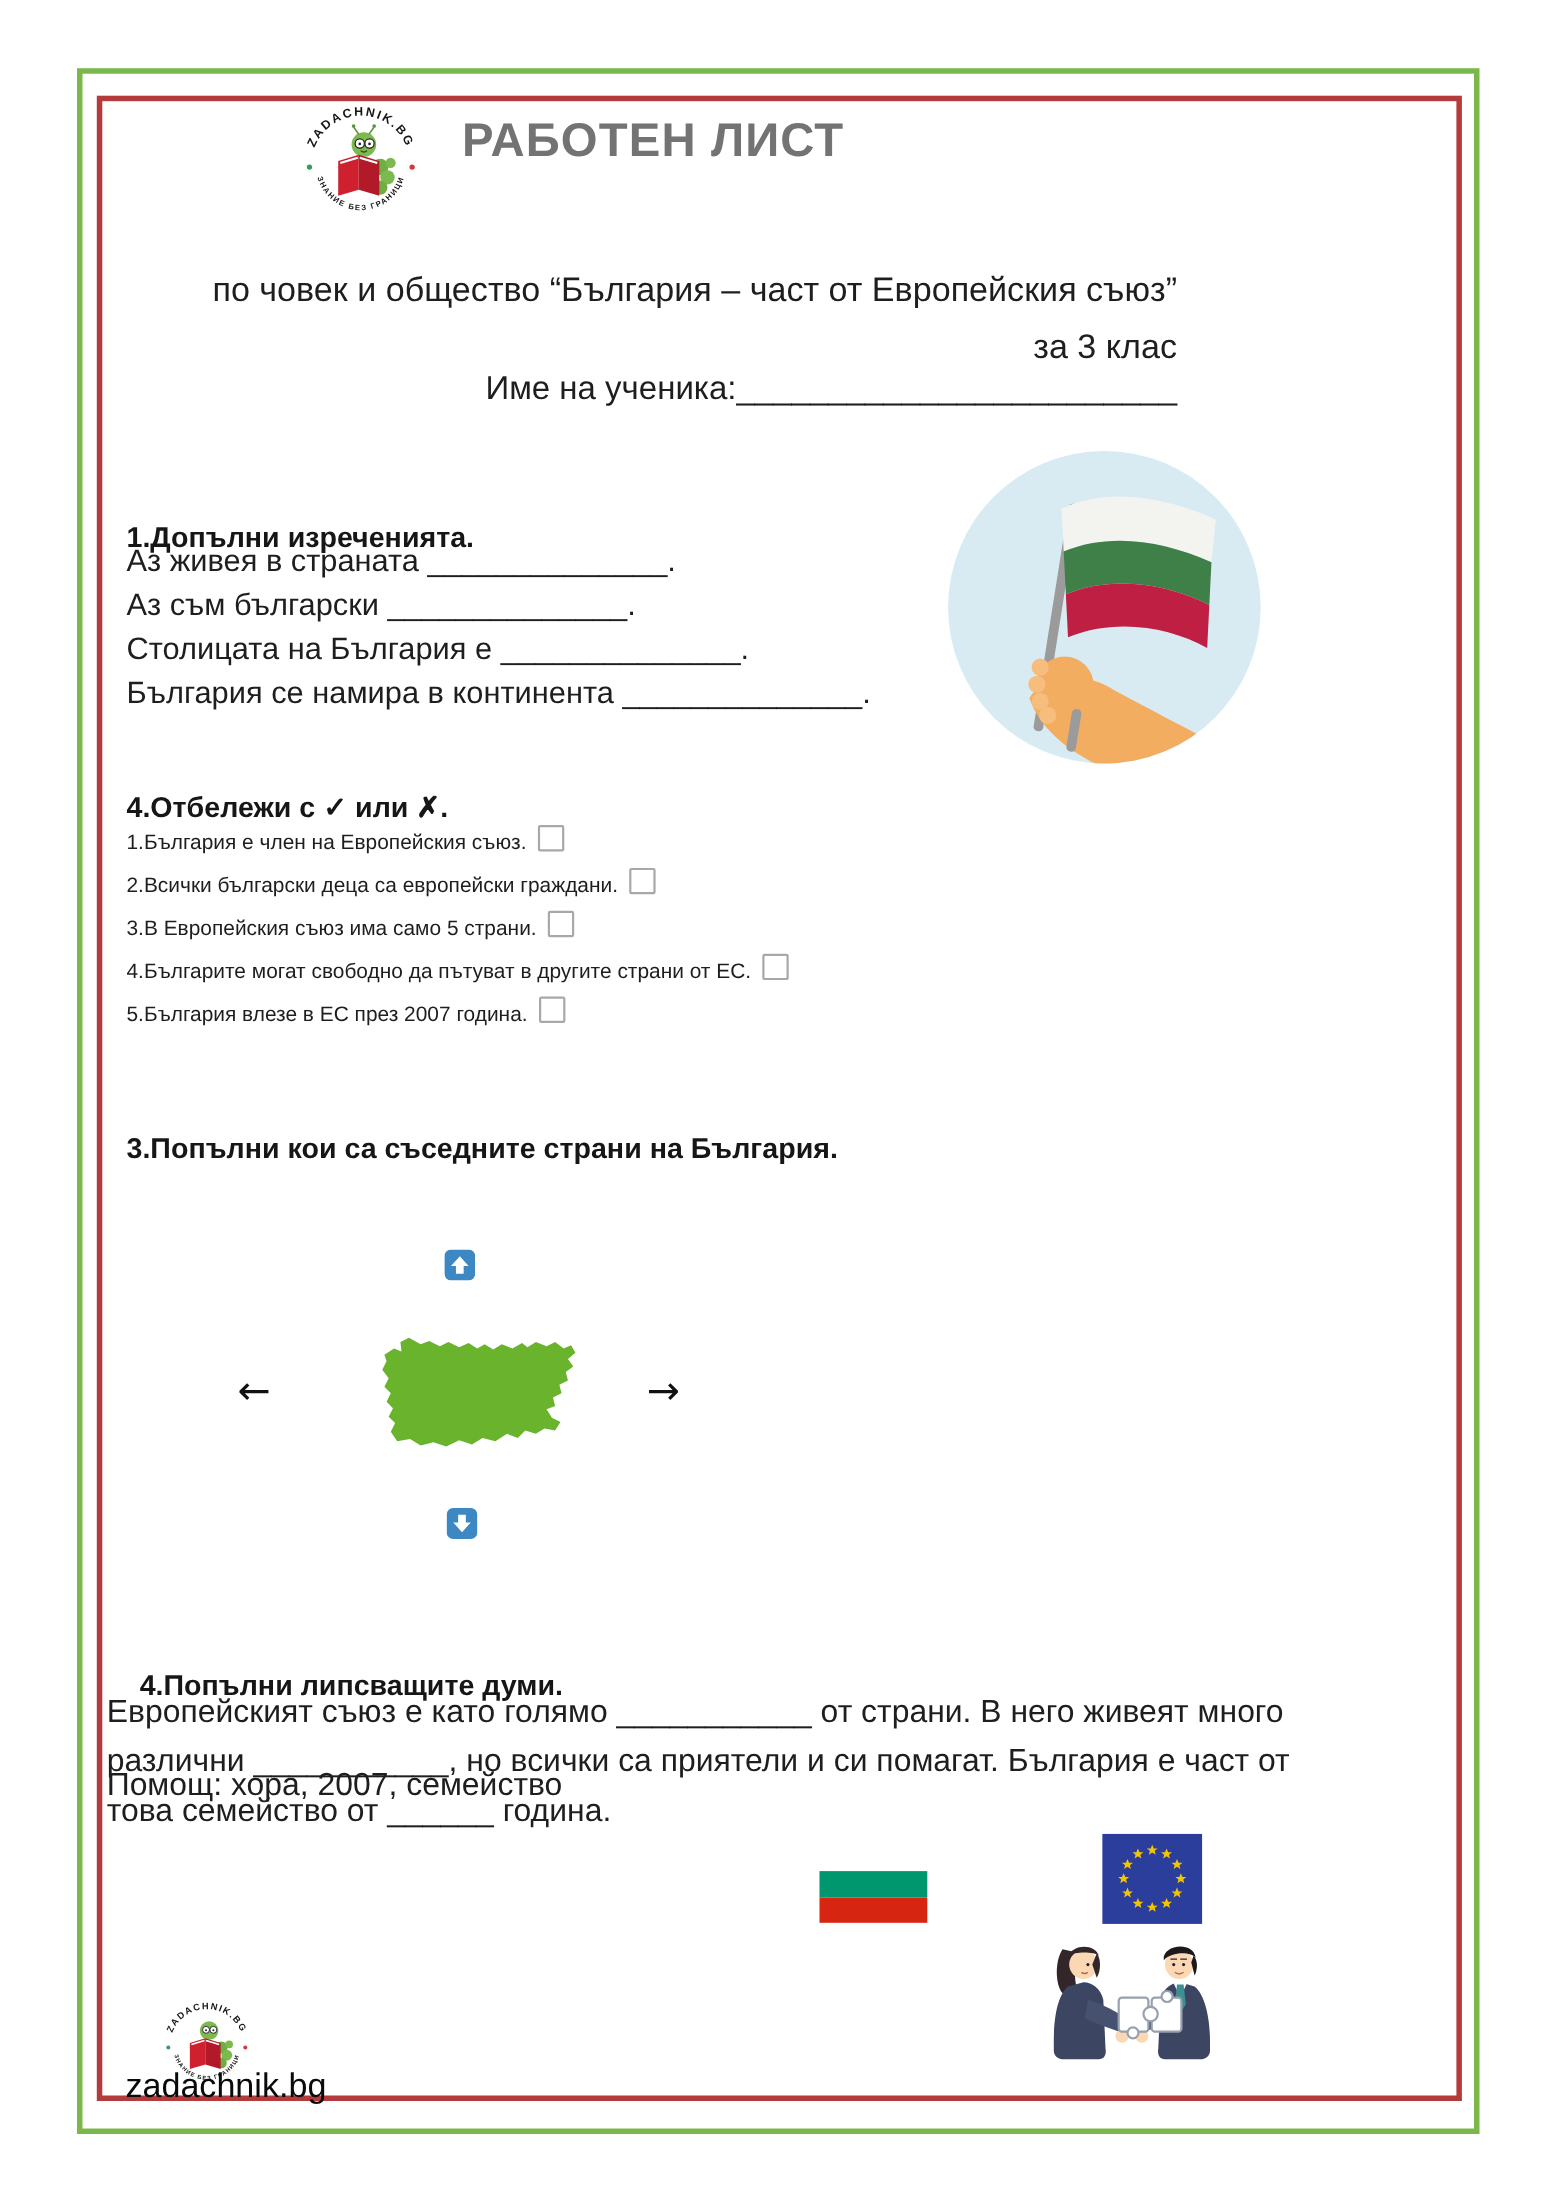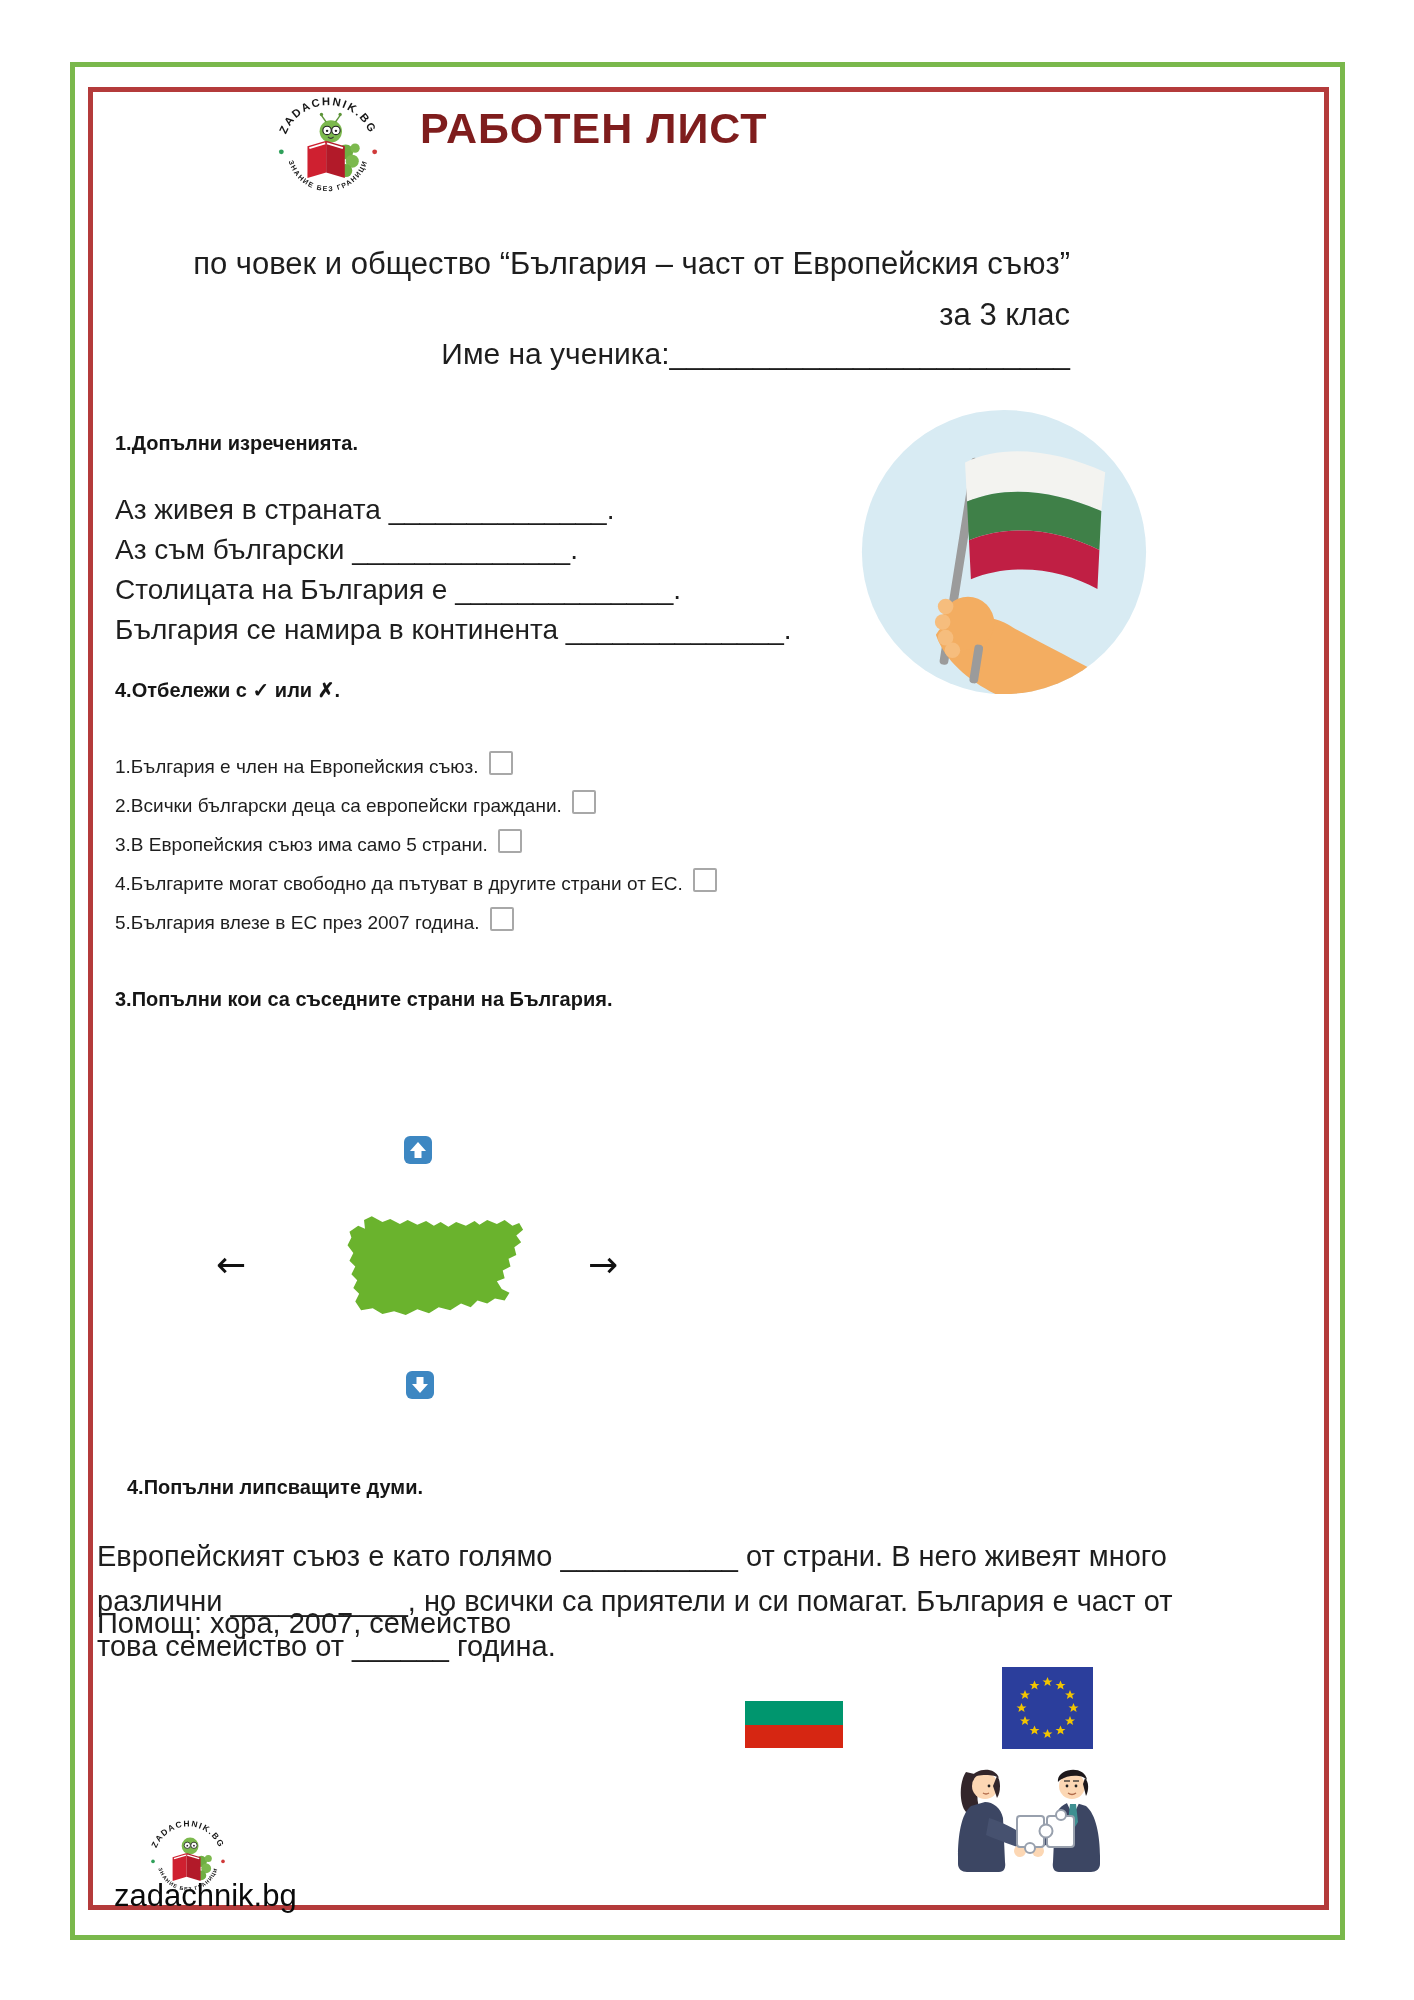--- a/index.html
+++ b/index.html
@@ -5,27 +5,27 @@
   html,body{margin:0;padding:0;background:#fff;}
   #page{
     position:relative;width:1414px;height:2000px;background:#ffffff;
     font-family:"Liberation Sans",sans-serif;color:#1e1e1e;overflow:hidden;
   }
   .abs{position:absolute;}
   
   .green-frame{left:70px;top:62px;width:1275px;height:1878px;border:5px solid #7ab84c;box-sizing:border-box;}
   .red-frame{left:88px;top:87px;width:1241px;height:1823px;border:5px solid #b43b3b;box-sizing:border-box;}
   
-  .title{left:420px;top:104px;font-size:43px;font-weight:800;letter-spacing:1px;color:#7f1d1d;}
+  .title{left:420px;top:104px;font-size:43px;font-weight:800;letter-spacing:1px;color:#737373;}
   .centerband{left:90px;width:980px;text-align:right;white-space:nowrap;}
   .subtitle1{top:246px;font-size:31px;}
   .subtitle2{top:297px;font-size:31px;}
   .nameline{top:337px;font-size:30px;}
   
-  .h-bold{font-size:20px;font-weight:700;color:#161616;white-space:nowrap;}
+  .h-bold{font-size:26px;font-weight:700;color:#161616;white-space:nowrap;margin-top:41px;}
   .s1-head{left:115px;top:432px;}
   .s1-body{left:115px;top:490px;font-size:28px;line-height:40px;white-space:nowrap;}
   .s2-head{left:115px;top:678px;}
   .s2-body{left:115px;top:747px;font-size:19px;line-height:39px;white-space:nowrap;}
   .checkbox{display:inline-block;width:20px;height:20px;border:2px solid #a8a8a8;border-radius:2px;margin-left:10px;vertical-align:-2px;background:#fff;}
   .s3-head{left:115px;top:988px;}
   .s4-head{left:127px;top:1476px;}
   .s4-body{left:97px;top:1534px;font-size:29px;line-height:45px;white-space:nowrap;}
   .s4-help{left:97px;top:1607px;font-size:29px;white-space:nowrap;}
   

